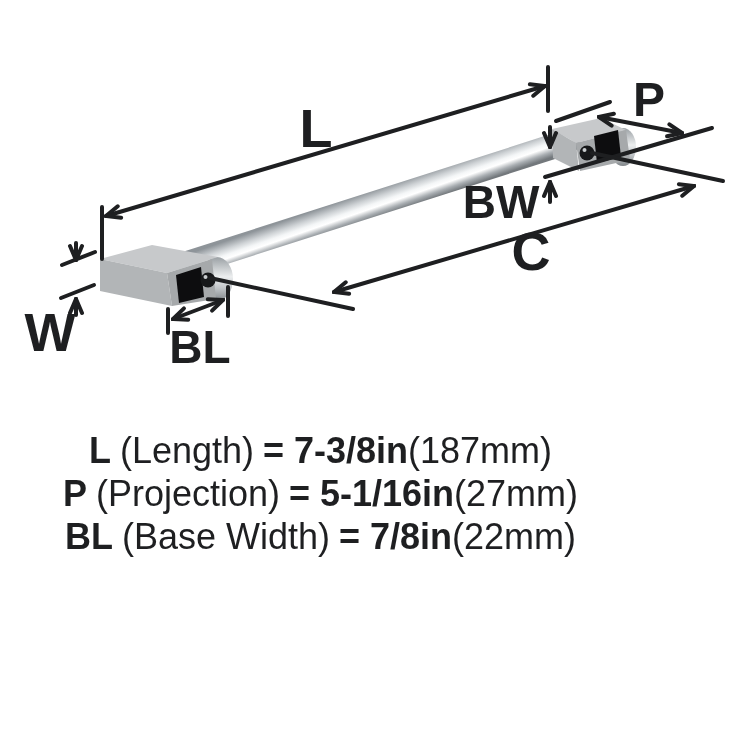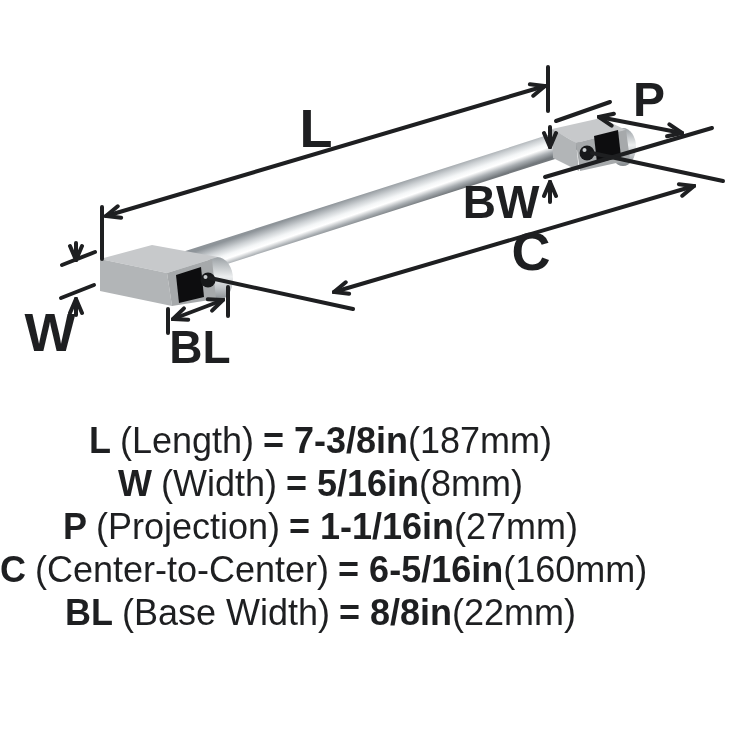--- a/index.html
+++ b/index.html
@@ -10,21 +10,21 @@
   #diagram-svg{position:absolute;left:0;top:0;}
   .dim-label{
     font-family:"Liberation Sans",sans-serif;
     font-weight:700;fill:#1e1f21;
   }
   .lbl-54{font-size:54px;}
   .lbl-48{font-size:48px;}
   .lbl-46{font-size:46px;}
   .ink{stroke:#1e1f21;stroke-width:4;fill:none;stroke-linecap:round;}
   #legend{
-    position:absolute;left:0;top:419px;width:641px;
+    position:absolute;left:0;top:429px;width:641px;
   }
   .legend-row{
     height:43px;line-height:43px;text-align:center;white-space:nowrap;
     font-size:36px;color:#1e1f21;
   }
   .legend-row .abbr{font-weight:700;}
   .legend-row .name{font-weight:400;margin:0 9px;}
   .legend-row .value{font-weight:700;}
   .legend-row .metric{font-weight:400;}
 </style>
@@ -131,26 +131,20 @@
     <text class="dim-label lbl-54" x="531" y="270" text-anchor="middle">C</text>
     <text class="dim-label lbl-54" x="50" y="351" text-anchor="middle">W</text>
     <text class="dim-label lbl-46" x="200" y="363" text-anchor="middle">BL</text>
   </svg>
 
   <div id="legend">
     <div class="legend-row">
       <span class="abbr">L</span><span class="name">(Length)</span><span class="value">= 7-3/8in</span><span class="metric">(187mm)</span>
     </div>
     <div class="legend-row">
-      <span class="abbr">W</span><span class="name">(Width)</span><span class="value">= 5/16in</span><span class="metric">(8mm)</span>
+      <span class="abbr">P</span><span class="name">(Projection)</span><span class="value">= 5-1/16in</span><span class="metric">(27mm)</span>
     </div>
     <div class="legend-row">
-      <span class="abbr">P</span><span class="name">(Projection)</span><span class="value">= 1-1/16in</span><span class="metric">(27mm)</span>
-    </div>
-    <div class="legend-row">
-      <span class="abbr">C</span><span class="name">(Center-to-Center)</span><span class="value">= 6-5/16in</span><span class="metric">(160mm)</span>
-    </div>
-    <div class="legend-row">
-      <span class="abbr">BL</span><span class="name">(Base Width)</span><span class="value">= 8/8in</span><span class="metric">(22mm)</span>
+      <span class="abbr">BL</span><span class="name">(Base Width)</span><span class="value">= 7/8in</span><span class="metric">(22mm)</span>
     </div>
   </div>
 
 </div>
 
 </body></html>

